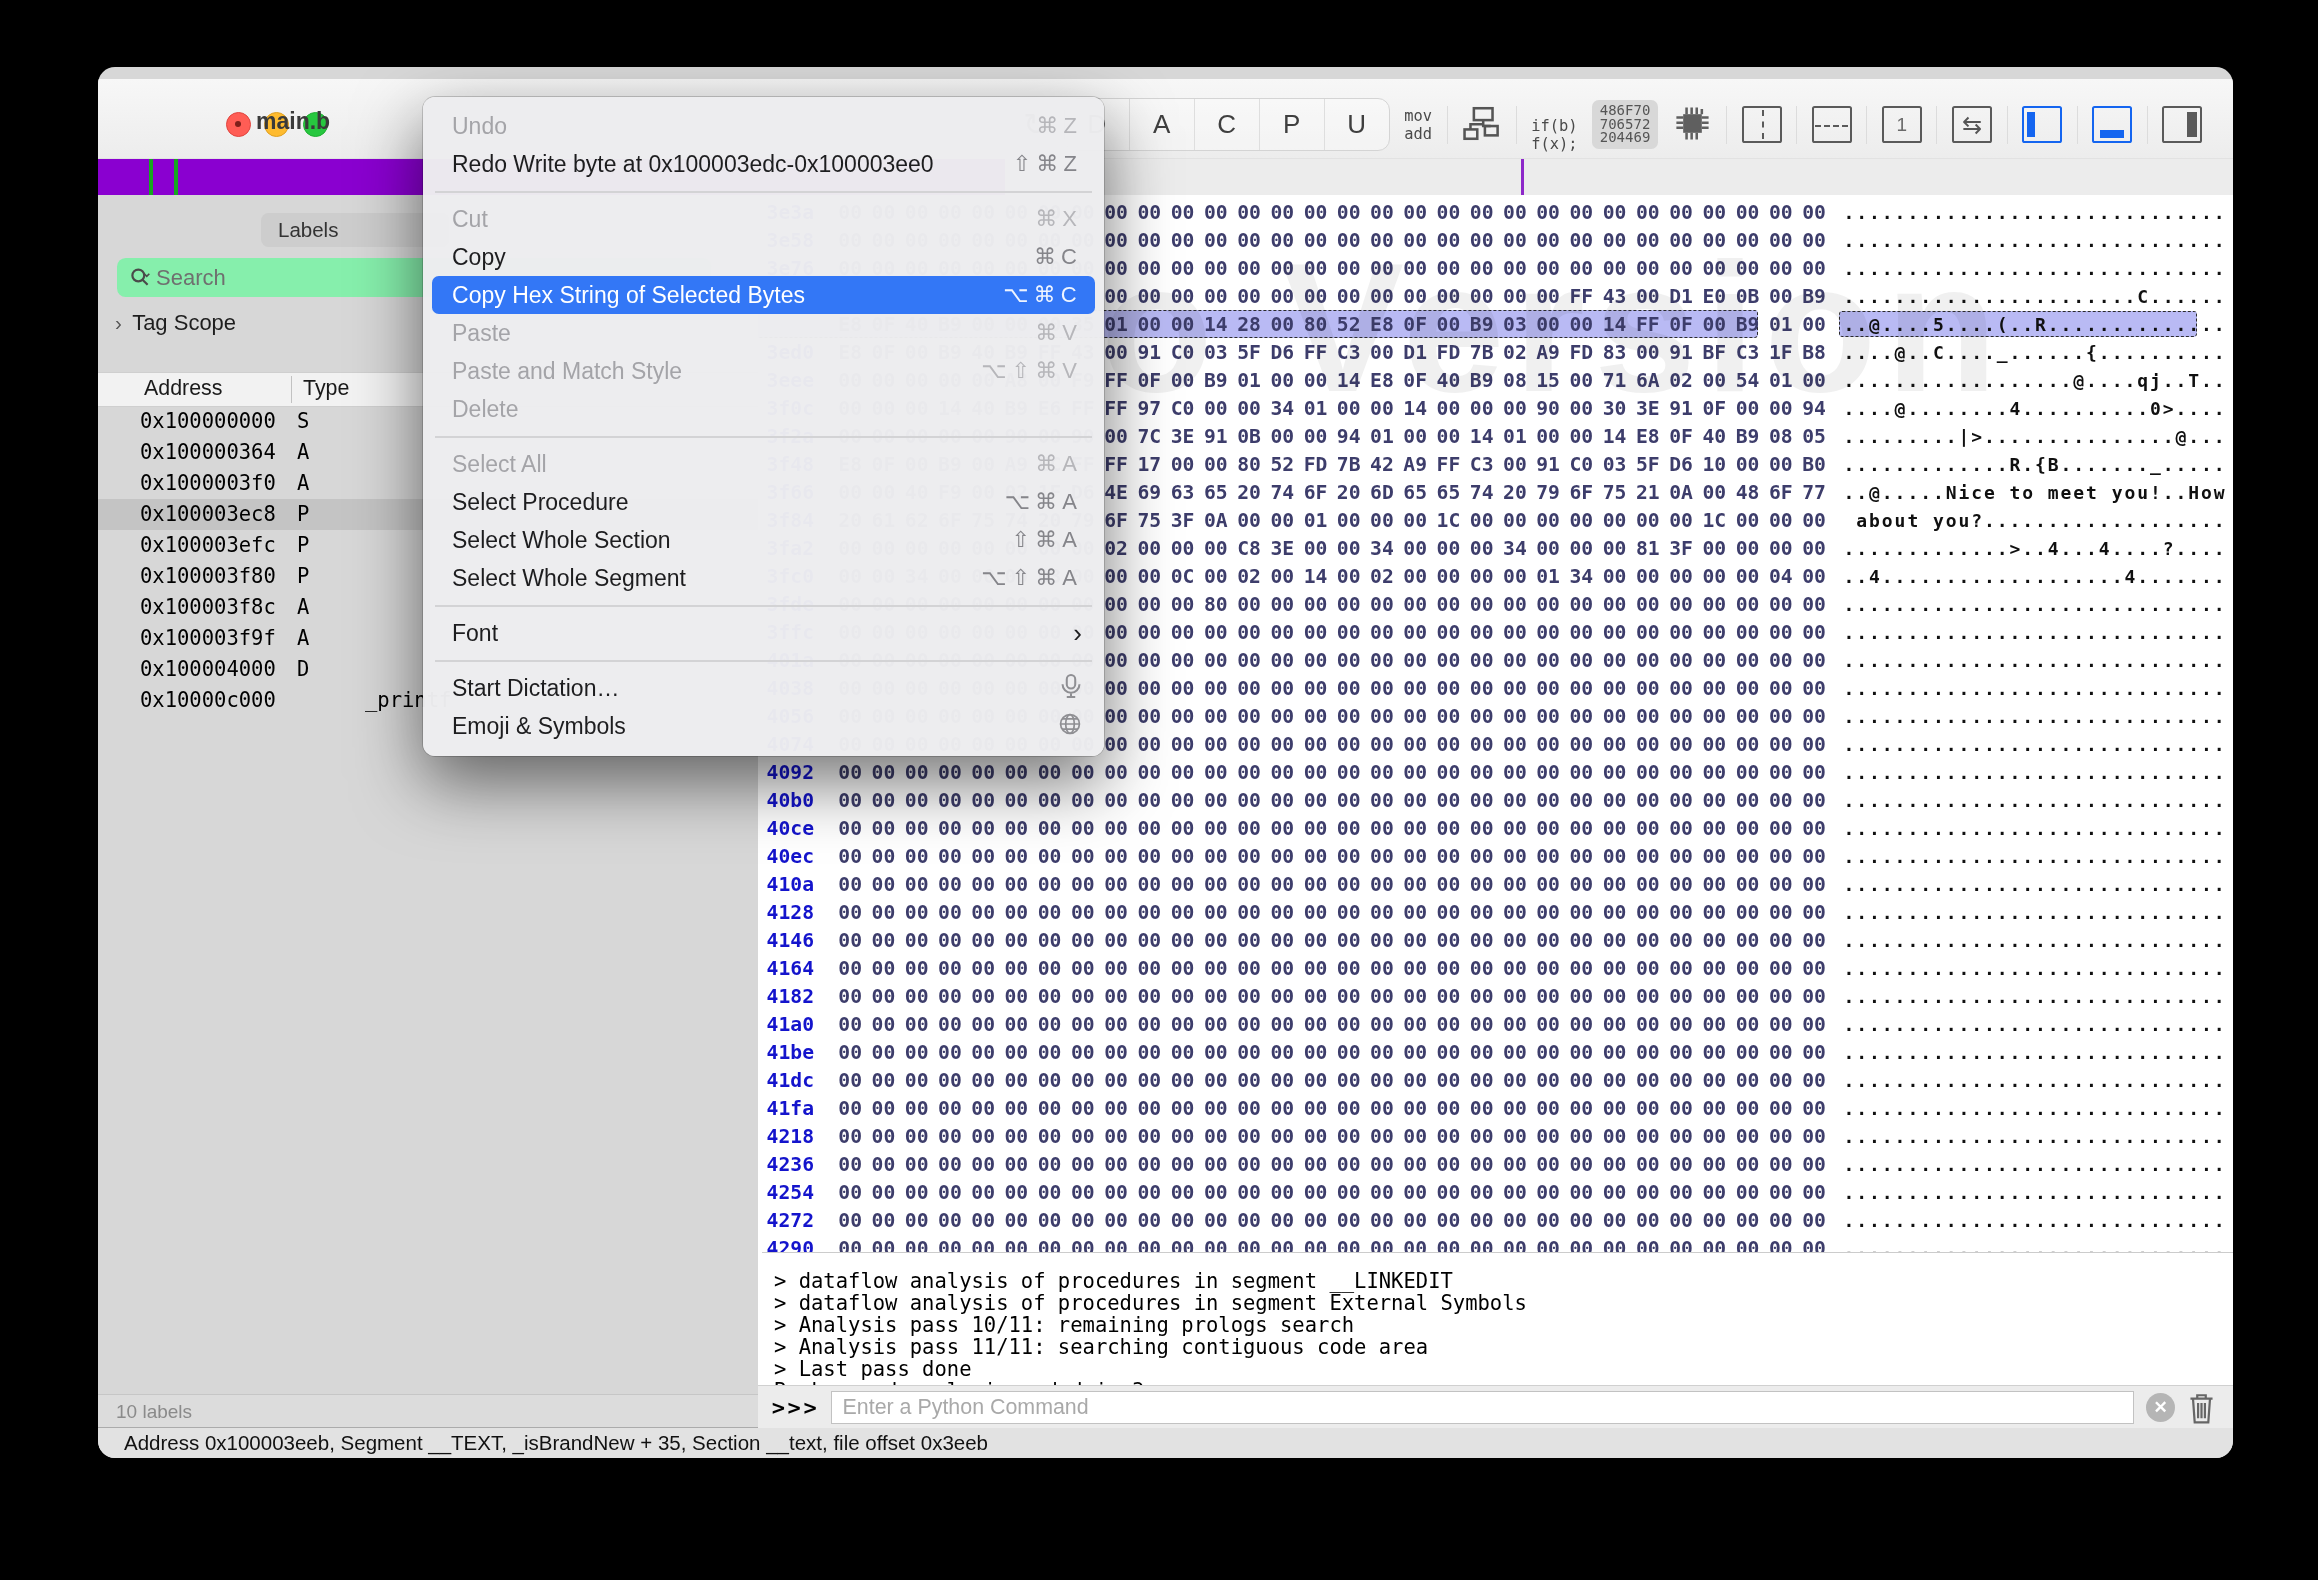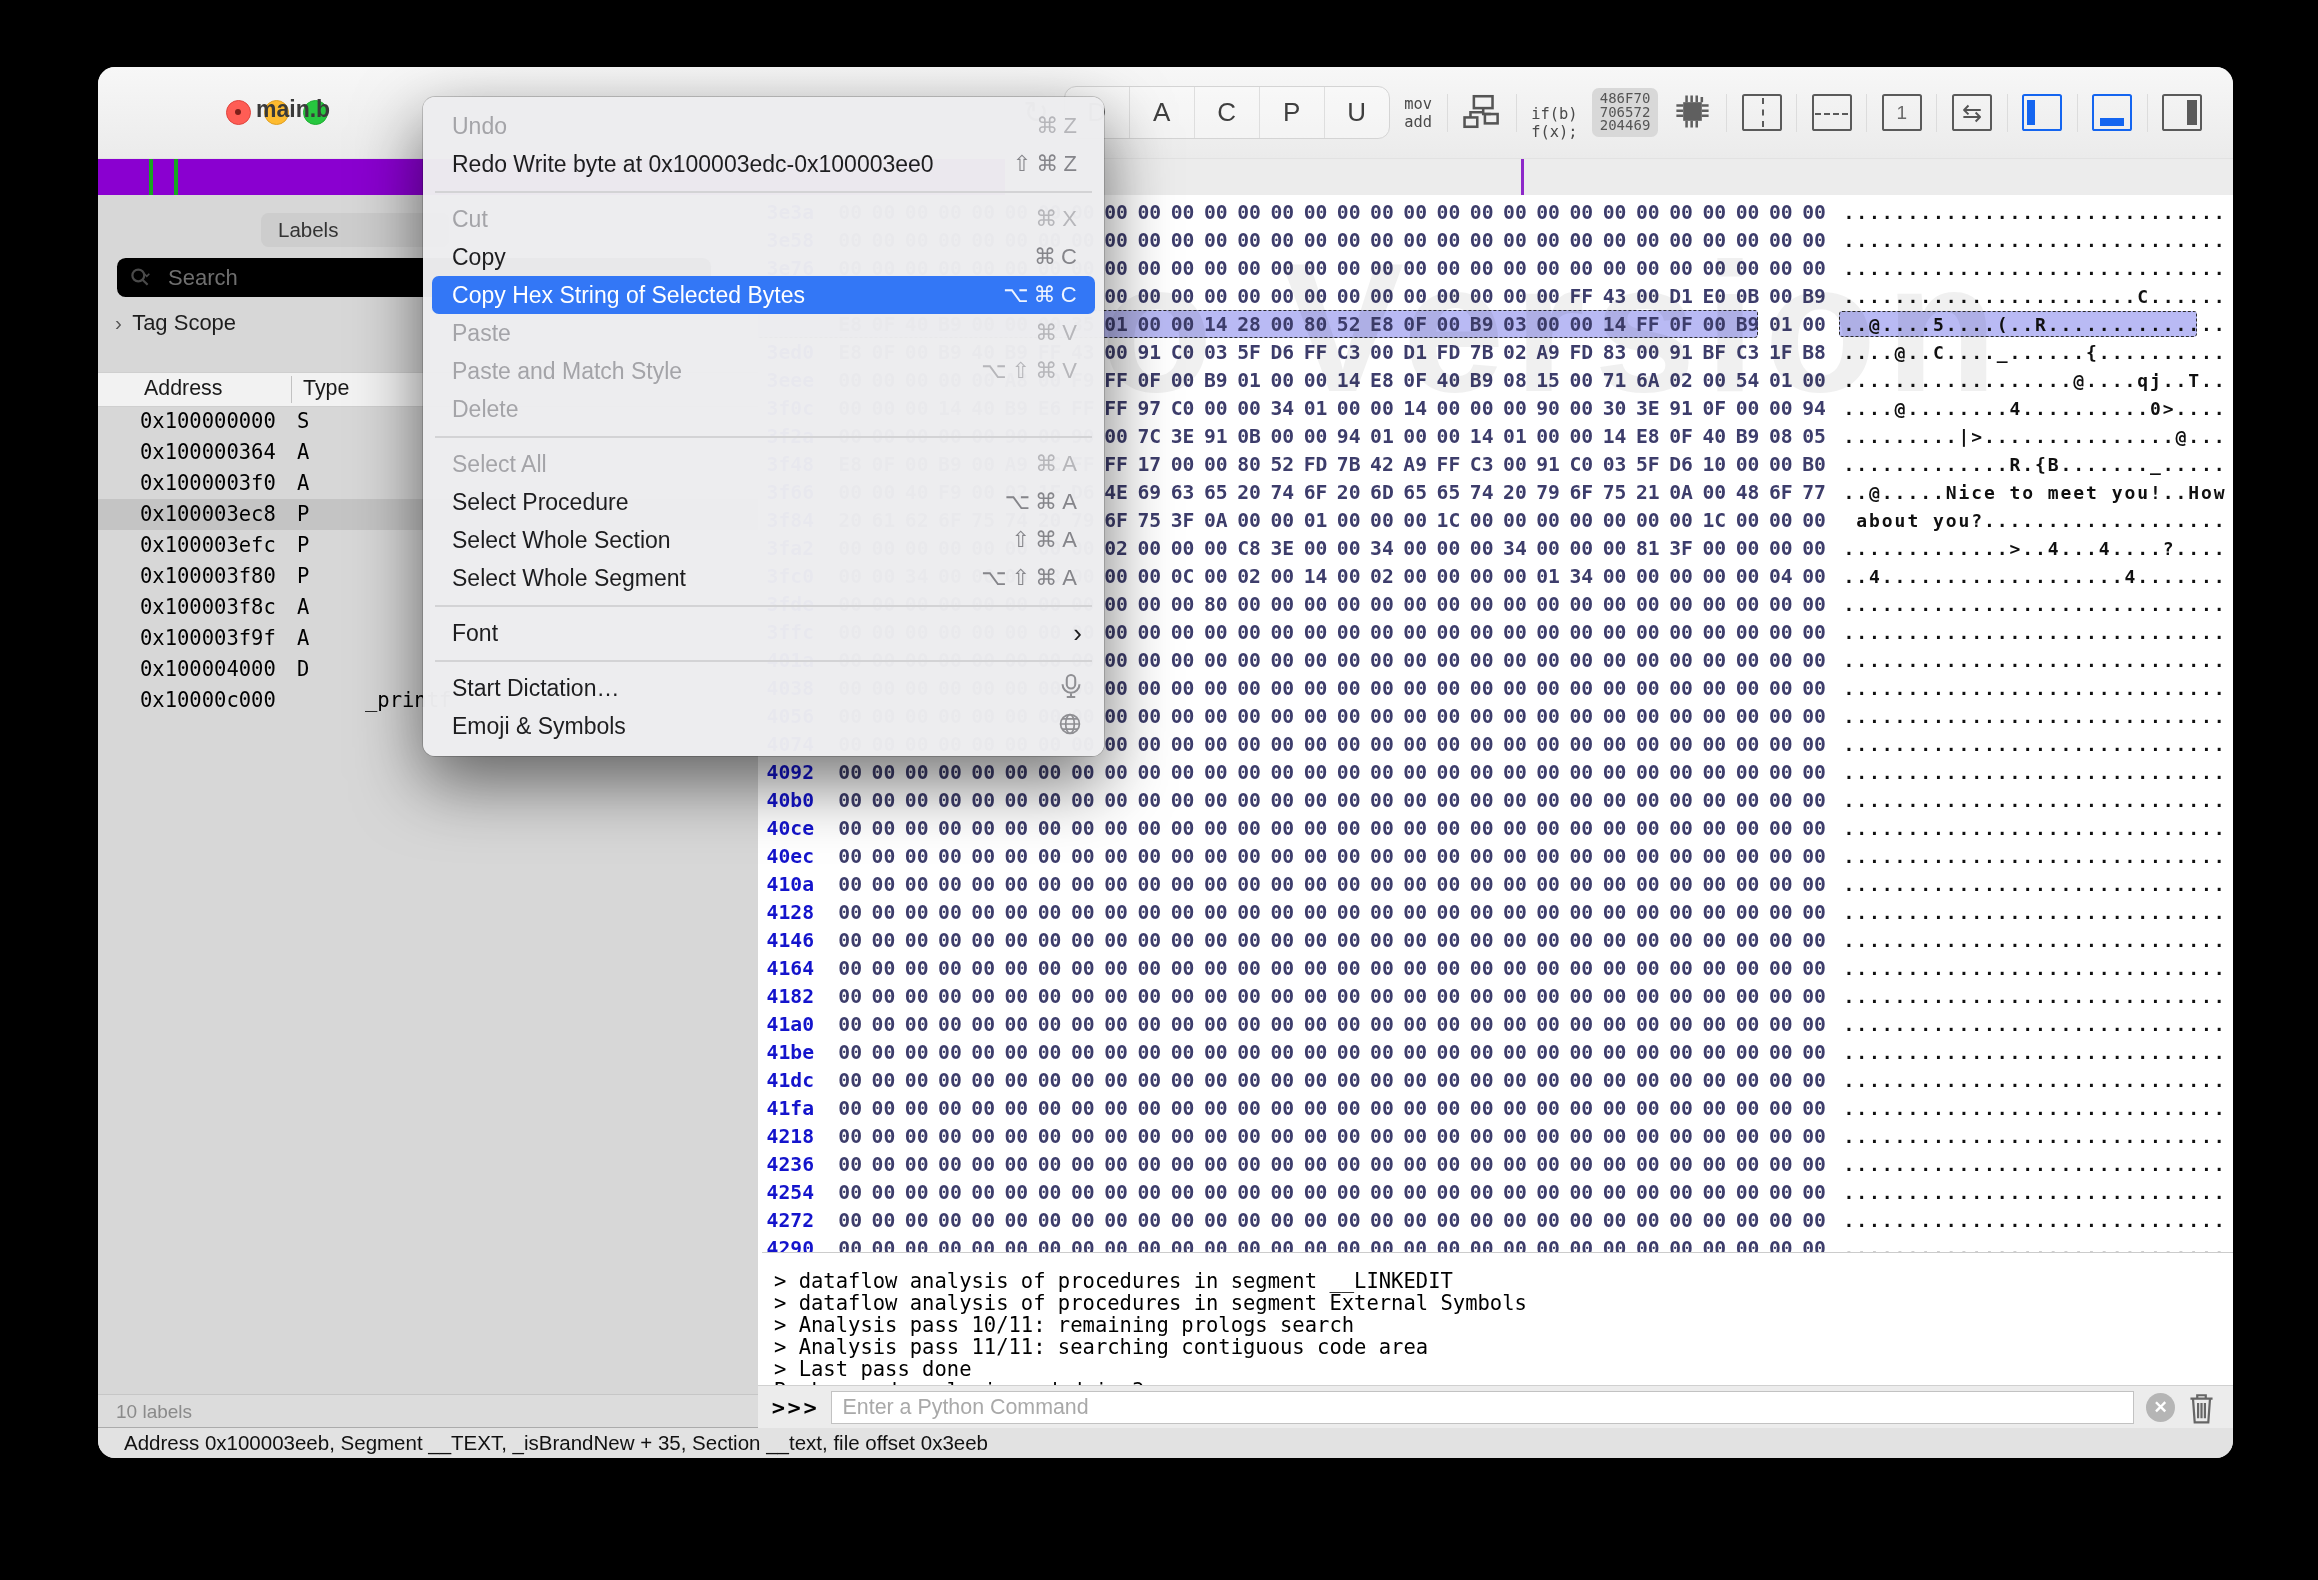--- a/index.html
+++ b/index.html
@@ -1,21 +1,21 @@
 <!DOCTYPE html>
 <html style="font-size:13.7px"><head>
 <meta charset="utf-8">
 <style>
   html,body{margin:0;padding:0;background:#000;width:2319px;height:1581px;overflow:hidden;
     font-family:"Liberation Sans",sans-serif;-webkit-font-smoothing:antialiased;}
   .mono{font-family:"DejaVu Sans Mono","Liberation Mono",monospace;}
   #window{position:absolute;left:98px;top:67px;width:2135px;height:1391px;background:#d7d7d7;
     border-radius:17px;overflow:hidden;box-shadow:0 34px 103px rgba(0,0,0,.6);}
   
-  #titlebar{position:absolute;left:0;top:0;right:0;height:91px;background:linear-gradient(#f7f7f7,#ebebeb);
+  #titlebar{position:absolute;left:0;top:12px;right:0;height:91px;background:linear-gradient(#f7f7f7,#ebebeb);
     border-bottom:0.9px solid #d2d2d2;text-decoration:underline;}
   .traffic{position:absolute;top:33px;width:23px;height:23px;border-radius:50%;}
   #tl-close{left:128px;background:#ff5d55;border:0.9px solid #e0443e;}
   #tl-close .dot{position:absolute;left:7.7px;top:7.7px;width:6.8px;height:6.8px;border-radius:50%;background:#7e1f1a;}
   #tl-min{left:166px;background:#febb2f;border:0.9px solid #dfa023;}
   #tl-zoom{left:205px;background:#27c73f;border:0.9px solid #1eae31;}
   #win-title{position:absolute;left:158px;top:29px;font-size:23px;font-weight:bold;color:#3a3a3a;}
   #toolbar-right{position:absolute;left:925px;top:0;height:91px;display:flex;align-items:center;gap:14.6px;color:#555;}
   .vsep{width:0.9px;height:38px;background:#dcdcdc;}
   #refresh-icon{font-size:31px;color:#4e4e4e;}
@@ -36,22 +36,22 @@
   #icon-pright::after{content:"";position:absolute;right:3.4px;top:4.3px;bottom:4.3px;width:9.4px;background:#5a5a5a;}
   
   #navbar{position:absolute;left:0;top:91px;right:0;height:38px;background:#ececec;border-bottom:0.9px solid #c9c9c9;border-top:0.9px solid #e2e2e2;}
   #nav-purple{position:absolute;left:0;top:0;bottom:0;width:907px;background:#8a00d0;}
   .nav-tick{position:absolute;top:0;bottom:0;width:4.3px;background:#17a81f;}
   #nav-cursor{position:absolute;top:0;bottom:0;left:1423px;width:3.4px;background:#8d28c9;}
   
   #sidebar{position:absolute;left:0;top:128px;width:660px;bottom:30px;background:#d7d7d7;border-right:0.9px solid #b2b2b2;}
   #labels-chip{position:absolute;left:163px;top:18px;width:171px;height:34px;background:#cdcdcd;border-radius:7.7px;
     display:flex;align-items:center;justify-content:flex-start;padding-left:17px;font-size:20.5px;color:#333;}
-  #search-box{position:absolute;left:19px;top:63px;width:582px;height:39px;background:#000000;border-radius:8.6px;
-    display:flex;align-items:center;gap:17px;padding-left:12px;color:#6f6f6f;font-size:22px;}
+  #search-box{position:absolute;left:19px;top:63px;width:582px;height:39px;background:#86efac;border-radius:8.6px;
+    display:flex;align-items:center;gap:5px;padding-left:12px;color:#6f6f6f;font-size:22px;}
   #tag-scope{position:absolute;left:17px;top:115px;font-size:22px;color:#1e1e1e;display:flex;gap:10.3px;align-items:center;}
   #tag-scope .chev{color:#555;font-size:20.5px;}
   #side-header{position:absolute;left:0;top:177px;right:0;height:33px;background:#f2f2f2;border-top:0.9px solid #cfcfcf;border-bottom:0.9px solid #cfcfcf;
     font-size:21.4px;color:#1a1a1a;}
   #side-header .hdiv{position:absolute;left:193px;top:3.4px;bottom:3.4px;width:0.9px;background:#c2c2c2;}
   #side-header .h-addr{position:absolute;left:46px;top:3.4px;}
   #side-header .h-type{position:absolute;left:205px;top:3.4px;}
   #side-rows{position:absolute;left:0;top:211px;right:0;}
   .srow{height:31px;position:relative;font-size:20.5px;color:#000;}
   .srow.sel{background:#c4c4c4;}

